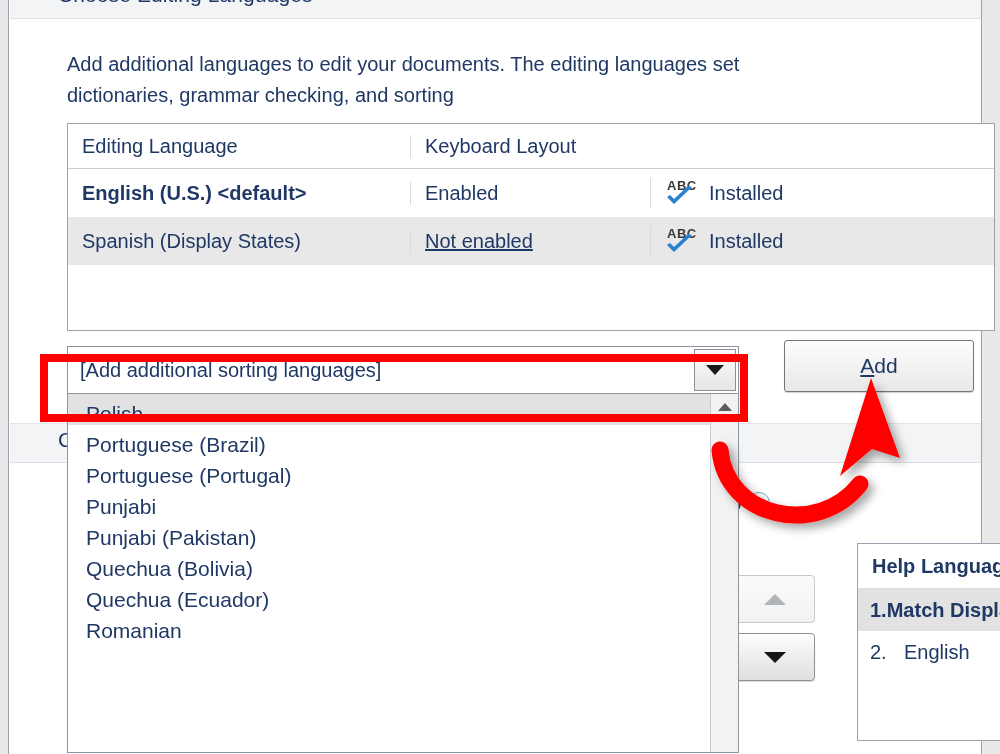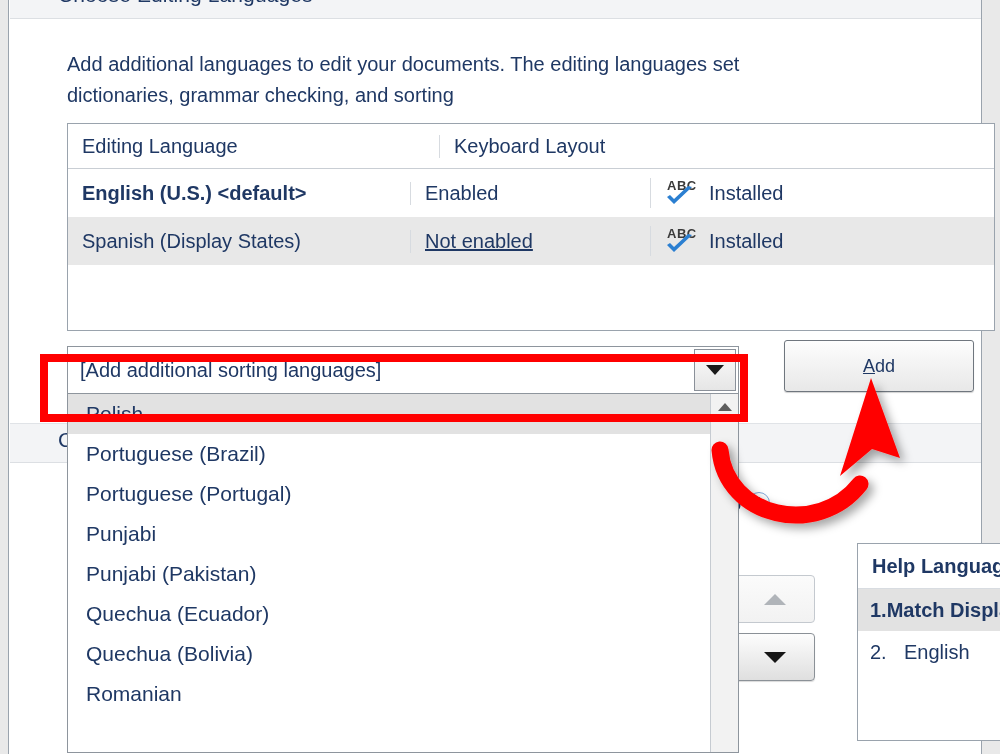--- a/index.html
+++ b/index.html
@@ -37,21 +37,21 @@
     white-space:pre-wrap;
   }
 
   
   .lang-table{
     position:absolute;left:58px;top:140px;width:928px;height:208px;
     background:#ffffff;border:1px solid #9aa3ad;box-sizing:border-box;
   }
   .lt-head{
     display:flex;height:44px;align-items:center;
-    border-bottom:1px solid #c9ced4;background:#ffffff;gap:29px;
+    border-bottom:1px solid #c9ced4;background:#ffffff;
   }
   .lt-head .cell{
     font-size:20px;color:#1f3864;padding-left:14px;box-sizing:border-box;
     white-space:nowrap;overflow:hidden;
   }
   .c1{width:342px;}
   .c2{width:240px;border-left:1px solid #d7dbe0;}
   .c3{flex:1;border-left:1px solid #d7dbe0;}
   .lt-row{display:flex;height:48px;align-items:center;}
   .lt-row.alt{background:#e8e8e8;}
@@ -100,31 +100,31 @@
   }
 
   
   .add-btn{
     position:absolute;left:775px;top:357px;width:190px;height:52px;
     background:linear-gradient(#fdfdfd,#e8e8e8);
     border:1px solid #6f767e;border-radius:3px;box-sizing:border-box;
     display:flex;align-items:center;justify-content:center;
     box-shadow:0 1px 1px rgba(0,0,0,.18);
   }
-  .add-btn .lbl{font-size:18px;color:#1f3864;}
+  .add-btn .lbl{font-size:21px;color:#1f3864;}
   .add-btn .lbl u{text-decoration:underline;}
 
   
   .dropdown{
     position:absolute;left:58px;top:410px;width:672px;height:360px;
     background:#ffffff;border:1px solid #8e959d;box-sizing:border-box;
     z-index:30;overflow:hidden;
   }
   .dd-item{
-    height:40px;line-height:40px;padding-left:18px;
+    height:31px;line-height:40px;padding-left:18px;
     font-size:21px;color:#1f3864;white-space:nowrap;
   }
   .dd-item.sel{background:#e2e2e2;}
   .dd-scroll{
     position:absolute;right:0;top:0;width:28px;height:100%;
     background:#f2f2f2;border-left:1px solid #c6cbd1;box-sizing:border-box;
   }
   .dd-arrow-up{
     position:absolute;left:0;top:0;width:27px;height:26px;
     display:flex;align-items:center;justify-content:center;
@@ -278,22 +278,22 @@
     <div class="add-btn">
       <span class="lbl"><u>A</u><span>dd</span></span>
     </div>
 
     <div class="dropdown">
       <div class="dd-item sel">Polish</div>
       <div class="dd-item">Portuguese (Brazil)</div>
       <div class="dd-item">Portuguese (Portugal)</div>
       <div class="dd-item">Punjabi</div>
       <div class="dd-item">Punjabi (Pakistan)</div>
+      <div class="dd-item">Quechua (Bolivia)</div>
       <div class="dd-item">Quechua (Ecuador)</div>
-      <div class="dd-item">Quechua (Bolivia)</div>
       <div class="dd-item">Romanian</div>
 
       <div class="dd-scroll">
         <div class="dd-arrow-up">
           <span class="tri-up"></span>
         </div>
       </div>
     </div>
 
   </div>

